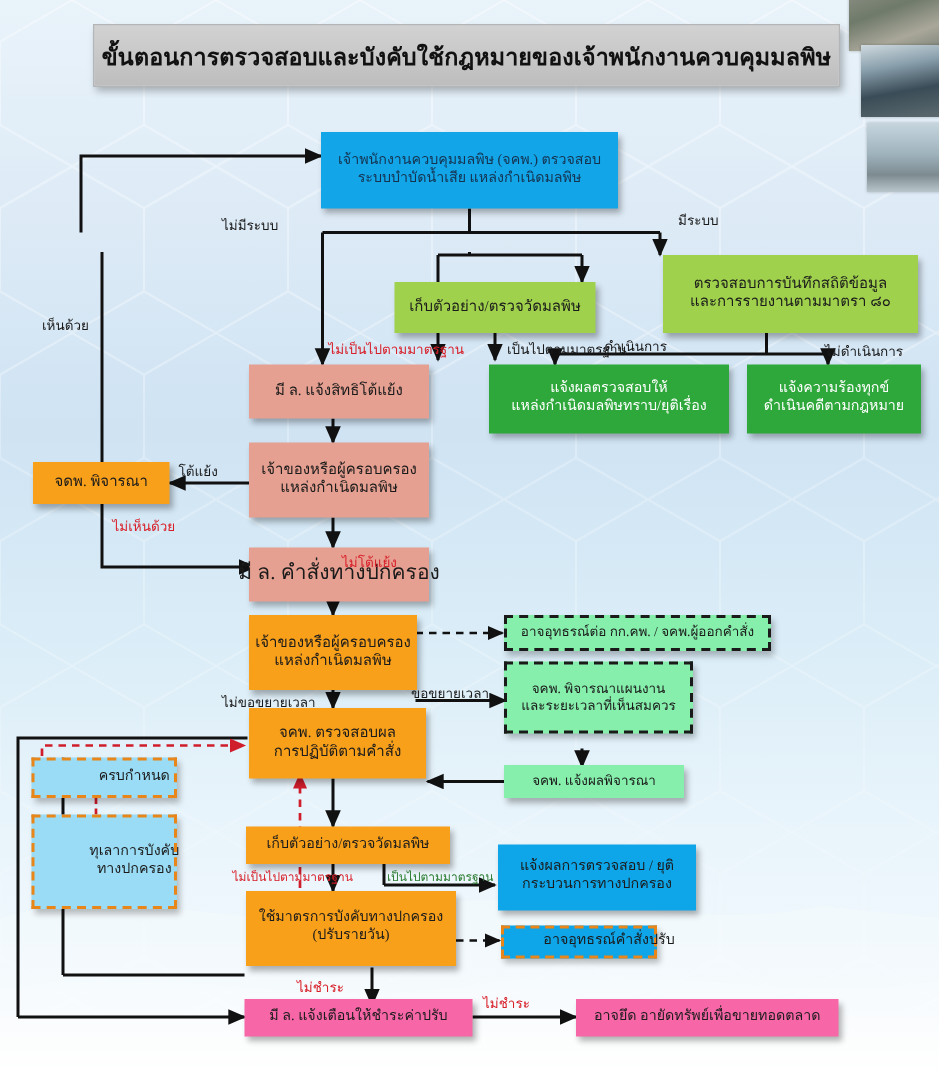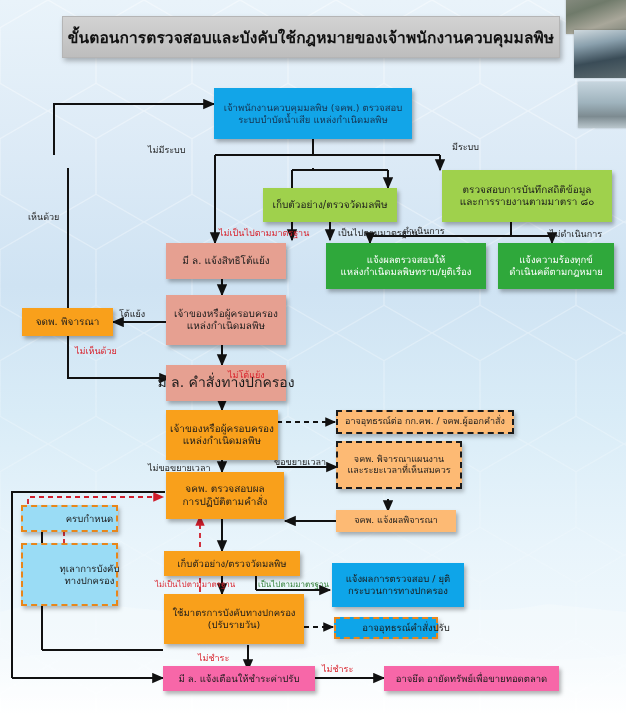--- a/index.html
+++ b/index.html
@@ -66,28 +66,28 @@
     position: absolute;
     display: flex; flex-direction: column;
     align-items: center; justify-content: center;
     text-align: center;
     line-height: 1.25;
     color: #1b1b1b;
     box-shadow: 2px 3px 4px rgba(0,0,0,.30);
     padding: 2px 4px;
     z-index: 5;
   }
-  .node span { display: block; white-space: nowrap; }
+  .node span { display: block; white-space: nowrap; font-family: Liberation Serif, serif; }
 
   .blue      { background:#12a5e8; color:#16324f; }
   .green     { background:#9fd14c; }
   .darkgreen { background:#2fa83b; }
   .salmon    { background:#e6a091; }
   .orange    { background:#f9a01b; }
-  .orangeL   { background:#fdba74; }
+  .orangeL   { background:#86efac; }
   .yellow    { background:#0ea5e9; }
   .pink      { background:#f767a8; }
   .cyan      { background:#9adcf5; }
 
   .dash-orange { border: 2px dashed #e8861a; box-shadow: 2px 3px 4px rgba(0,0,0,.25); padding-left: 44px; }
   .dash-black  { border: 2px dashed #1a1a1a; box-shadow: 2px 3px 4px rgba(0,0,0,.25); }
 
   
   .elabel {
     position: absolute;

